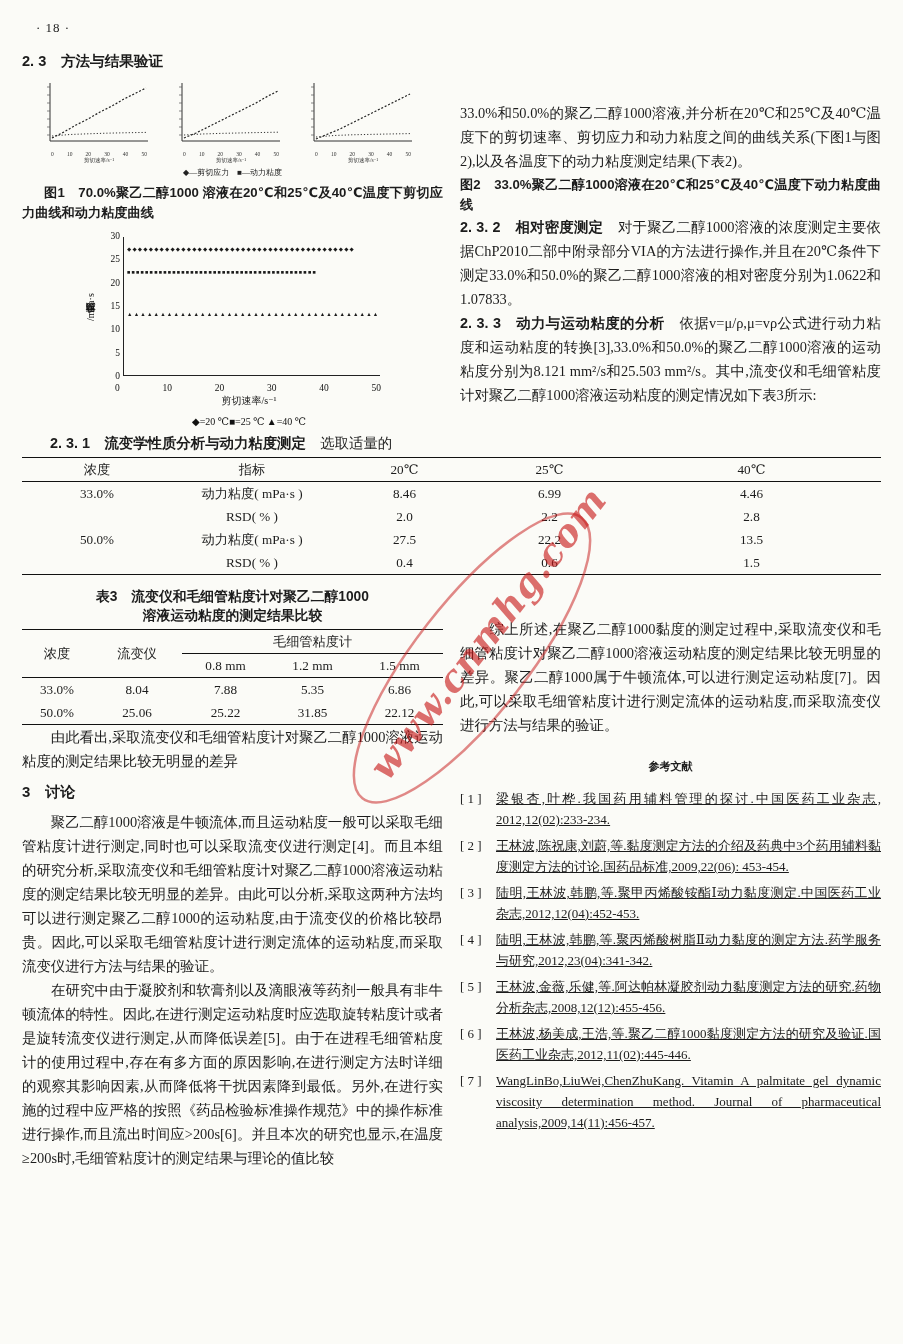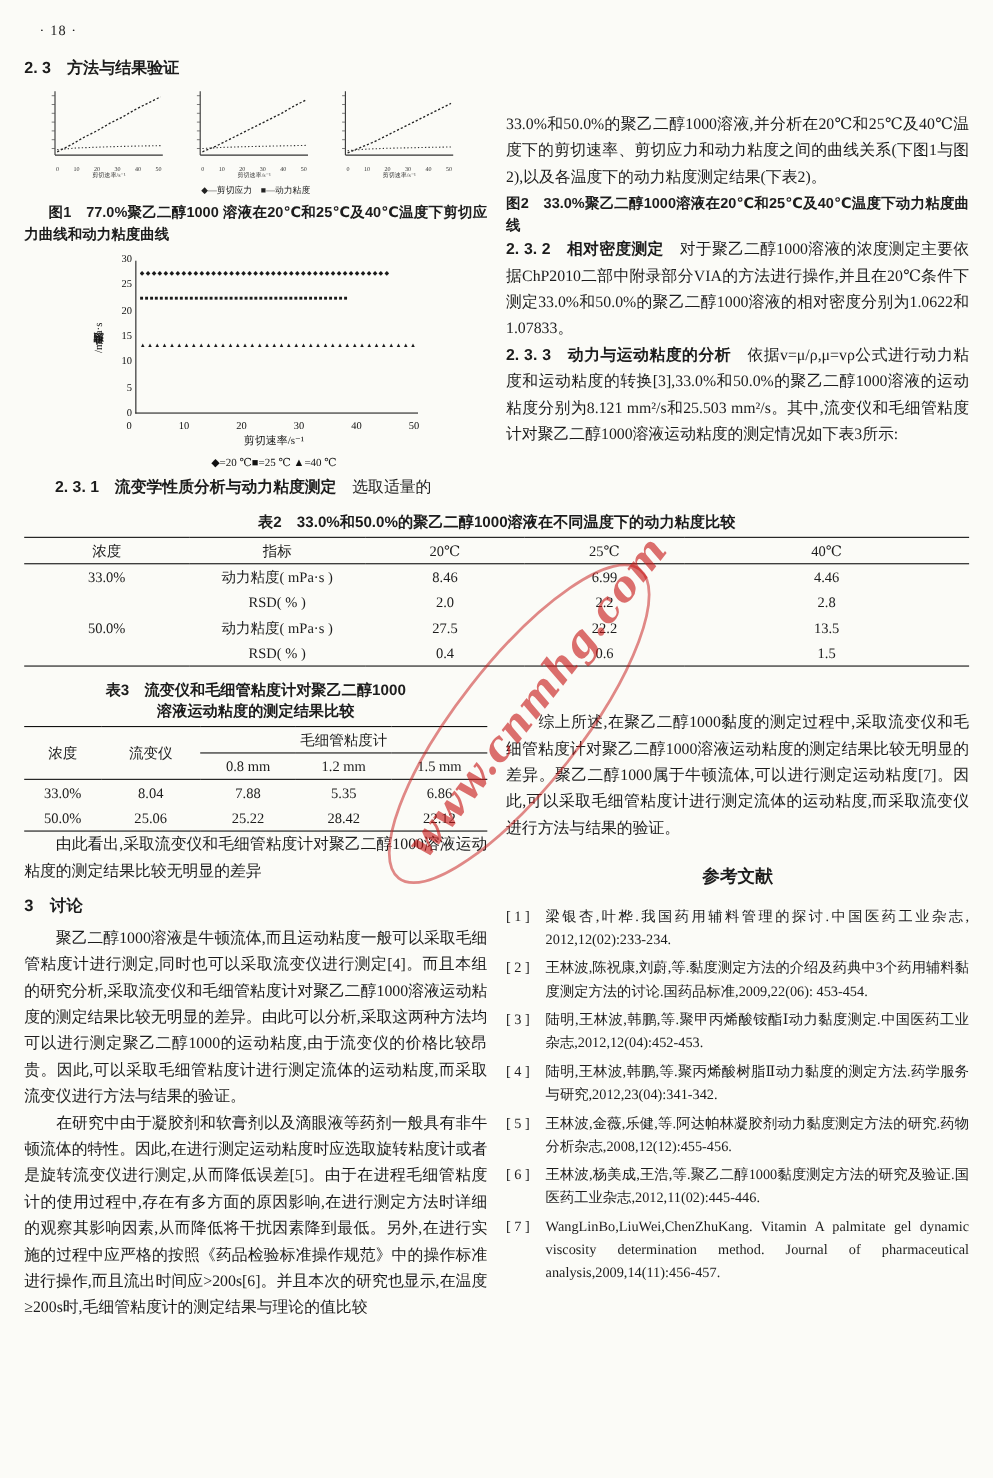--- a/index.html
+++ b/index.html
@@ -72,24 +72,24 @@
   .sci-table{border-collapse:collapse;border-top:1.6px solid #111;border-bottom:1.6px solid #111;
              font-size:13.2px;}
   .sci-table th,.sci-table td{font-weight:normal;text-align:center;padding:3px 2px;line-height:17px;}
   .sci-table thead{border-bottom:1px solid #111;}
   .t2{width:100%;margin-top:2px;}
   .t3{width:100%;margin-top:4px;}
   .grp{border-bottom:1px solid #111;}
 
   
   .refs-title{text-align:center;font-family:"Liberation Sans","DejaVu Sans",sans-serif;font-weight:bold;
-              font-size:16px;margin:22px 0 14px 0;}
+              font-size:11px;margin:22px 0 14px 0;}
   .ref{display:flex;font-size:13px;line-height:21px;margin-bottom:5px;text-align:justify;}
   .ref-num{flex:0 0 36px;}
-  .ref-text{flex:1;}
+  .ref-text{flex:1;text-decoration:underline;}
 
   
   .wm{position:absolute;left:318px;top:630px;width:310px;text-align:center;
       transform:rotate(-52deg);font-size:37px;font-style:italic;font-weight:bold;
       font-family:"DejaVu Serif","Liberation Serif",serif;
       color:rgba(198,22,22,0.62);z-index:30;pointer-events:none;letter-spacing:1px;}
   .wm-ellipse{position:absolute;left:262px;top:448px;z-index:29;pointer-events:none;}
 </style>
 </head>
 <body>
@@ -180,21 +180,21 @@
               <span>20</span>
               <span>30</span>
               <span>40</span>
               <span>50</span>
             </div>
           <div class="mini-xlabel">剪切速率/s⁻¹</div>
         </div>
       </div>
       <div class="fig1-legend">◆—剪切应力　■—动力粘度</div>
 
-      <p class="caption">图1　77.0%聚乙二醇1000 溶液在20℃和25℃及40℃温度下剪切应力曲线和动力粘度曲线</p>
+      <p class="caption">图1　70.0%聚乙二醇1000 溶液在20℃和25℃及40℃温度下剪切应力曲线和动力粘度曲线</p>
 
       <figure class="fig2" style="margin-block:14px 4px">
         <div class="fig2-top">
           <div class="fig2-ylab">动力粘度/mPa·s</div>
           <div class="fig2-yticks">
               <span>30</span>
               <span>25</span>
               <span>20</span>
               <span>15</span>
               <span>10</span>
@@ -230,21 +230,20 @@
       <p class="runin mt6">
         <span class="lbl">2. 3. 2　相对密度测定</span><span>　对于聚乙二醇1000溶液的浓度测定主要依据ChP2010二部中附录部分VIA的方法进行操作,并且在20℃条件下测定33.0%和50.0%的聚乙二醇1000溶液的相对密度分别为1.0622和1.07833。</span>
       </p>
       <p class="runin mt6">
         <span class="lbl">2. 3. 3　动力与运动粘度的分析</span><span>　依据v=μ/ρ,μ=vρ公式进行动力粘度和运动粘度的转换[3],33.0%和50.0%的聚乙二醇1000溶液的运动粘度分别为8.121 mm²/s和25.503 mm²/s。其中,流变仪和毛细管粘度计对聚乙二醇1000溶液运动粘度的测定情况如下表3所示:</span>
       </p>
     </div>
   </div>
 
   <div>
-    <div class="tbl-title">表2　33.0%和50.0%的聚乙二醇1000溶液在不同温度下的动力粘度比较</div>
     <table class="sci-table t2">
       <colgroup>
           <col style="width:150px">
           <col style="width:160px">
           <col style="width:145px">
           <col style="width:145px">
           <col>
         </colgroup>
       <thead>
         <tr>
@@ -319,21 +318,21 @@
             <td>33.0%</td>
             <td>8.04</td>
             <td>7.88</td>
             <td>5.35</td>
             <td>6.86</td>
           </tr>
           <tr>
             <td>50.0%</td>
             <td>25.06</td>
             <td>25.22</td>
-            <td>28.42</td>
+            <td>31.85</td>
             <td>22.12</td>
           </tr>
         </tbody>
       </table>
 
       <p class="body mt6">　　由此看出,采取流变仪和毛细管粘度计对聚乙二醇1000溶液运动粘度的测定结果比较无明显的差异</p>
 
       <div class="sans sec-h3">3　讨论</div>
       <p class="body">　　聚乙二醇1000溶液是牛顿流体,而且运动粘度一般可以采取毛细管粘度计进行测定,同时也可以采取流变仪进行测定[4]。而且本组的研究分析,采取流变仪和毛细管粘度计对聚乙二醇1000溶液运动粘度的测定结果比较无明显的差异。由此可以分析,采取这两种方法均可以进行测定聚乙二醇1000的运动粘度,由于流变仪的价格比较昂贵。因此,可以采取毛细管粘度计进行测定流体的运动粘度,而采取流变仪进行方法与结果的验证。</p>
       <p class="body">　　在研究中由于凝胶剂和软膏剂以及滴眼液等药剂一般具有非牛顿流体的特性。因此,在进行测定运动粘度时应选取旋转粘度计或者是旋转流变仪进行测定,从而降低误差[5]。由于在进程毛细管粘度计的使用过程中,存在有多方面的原因影响,在进行测定方法时详细的观察其影响因素,从而降低将干扰因素降到最低。另外,在进行实施的过程中应严格的按照《药品检验标准操作规范》中的操作标准进行操作,而且流出时间应&gt;200s[6]。并且本次的研究也显示,在温度≥200s时,毛细管粘度计的测定结果与理论的值比较</p>

